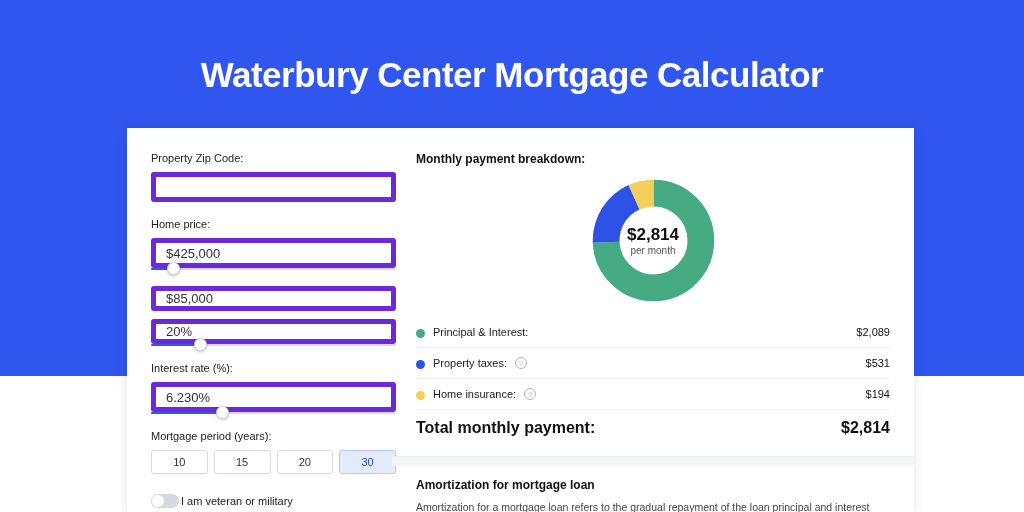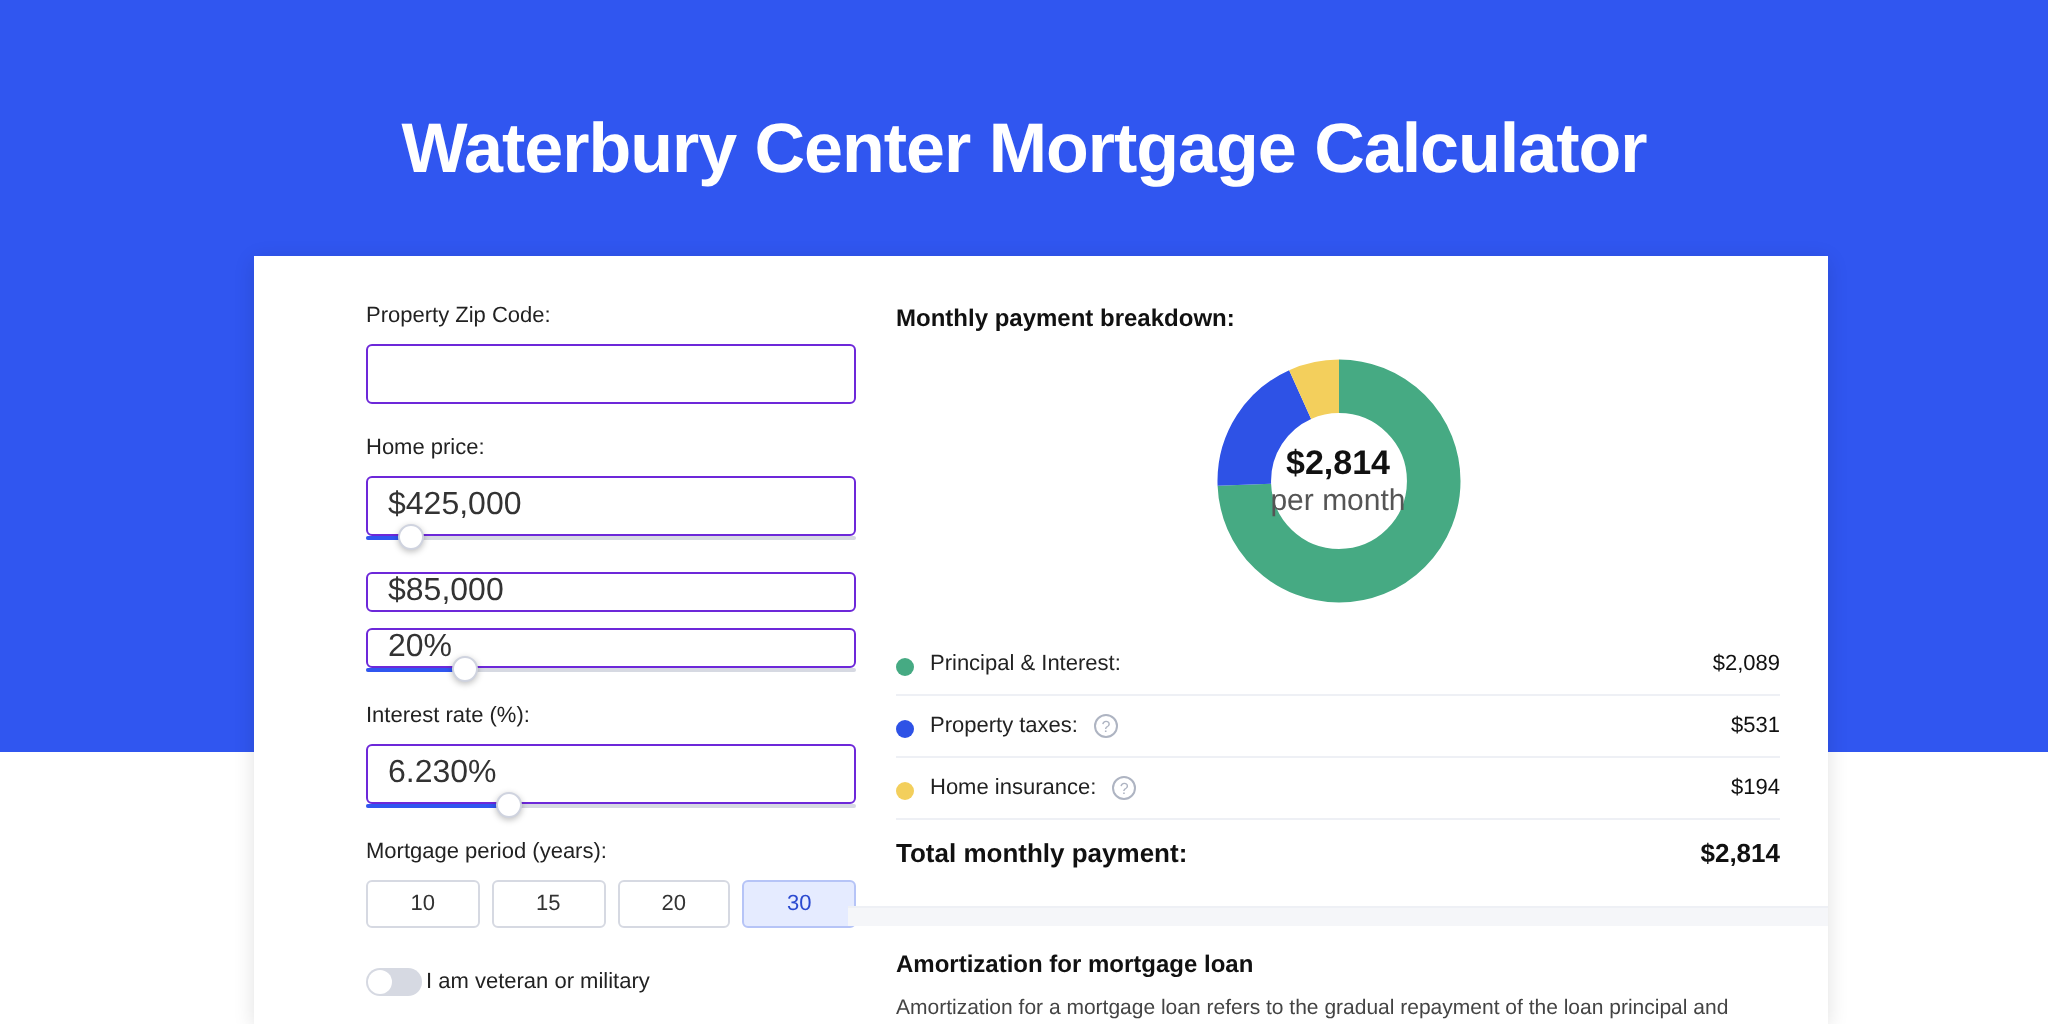--- a/index.html
+++ b/index.html
@@ -1,25 +1,25 @@
 <!DOCTYPE html>
 <html><head>
 <meta charset="utf-8">
 <style>
   * { box-sizing: border-box; margin: 0; padding: 0; }
   html, body { width: 1024px; height: 512px; overflow: hidden; font-family: -apple-system, BlinkMacSystemFont, "Segoe UI", Arial, sans-serif; }
   .bg { width: 1024px; height: 376px; background: #3056f0; position: relative; }
   .title { color: #fff; font-size: 35px; font-weight: 700; text-align: center; padding-top: 55px; letter-spacing: -0.5px; }
   .card { position: absolute; left: 127px; top: 128px; width: 787px; height: 384px; background: #fff; box-shadow: 0 2px 10px rgba(0,0,0,0.12); }
-  .inner { position: absolute; left: 24px; top: 24px; right: 24px; bottom: 0; margin-left: 32px; }
+  .inner { position: absolute; left: 24px; top: 24px; right: 24px; bottom: 0; }
   .left-col { position: absolute; left: 0; top: 0; width: 245px; }
   .right-col { position: absolute; left: 265px; top: 0; right: 0; }
 
   .field-label { font-size: 11px; color: #222; margin-bottom: 8px; font-weight: 400; }
-  .text-input { width: 100%; height: 30px; border: 1px solid #6d28d9; border-radius: 3px; padding: 0 10px; font-size: 16px; background: #fff; color: #333; }
+  .text-input { width: 100%; height: 30px; border: 5px solid #6d28d9; border-radius: 3px; padding: 0 10px; font-size: 13px; background: #fff; color: #333; }
   .group { margin-bottom: 16px; position: relative; }
   .slider-track { position: relative; height: 2px; background: #d6d9e2; border-radius: 1px; margin-top: 0; }
   .slider-fill { position: absolute; left: 0; top: 0; height: 2px; background: #3056f0; border-radius: 1px; }
   .slider-thumb { position: absolute; top: -6px; width: 13px; height: 13px; background: #fff; border: 1px solid #cfd3df; border-radius: 50%; box-shadow: 0 1px 3px rgba(0,0,0,0.25); }
   .dp-row { display: flex; gap: 8px; flex-direction: column; }
   .dp-row .text-input:first-child { flex: 1 1 63%; }
   .dp-row .text-input:last-child { flex: 1 1 37%; }
   .period-row { display: flex; gap: 6px; }
   .period-btn { flex: 1; height: 24px; border: 1px solid #d6d9e2; border-radius: 3px; background: #fff; font-size: 11px; color: #333; cursor: pointer; }
   .period-btn.active { background: #e5ebff; border-color: #b6c4f7; color: #2a49d0; }
@@ -27,28 +27,28 @@
   .toggle { width: 28px; height: 14px; background: #d6d9e2; border-radius: 7px; position: relative; }
   .toggle-knob { position: absolute; left: 1px; top: 1px; width: 12px; height: 12px; background: #fff; border-radius: 50%; }
   .toggle-label { font-size: 11px; color: #222; }
 
   .breakdown-title { font-size: 12px; font-weight: 700; color: #111; margin-bottom: 8px; }
   .donut-wrap { display: flex; justify-content: center; padding: 4px 0 14px 0; }
   .donut { position: relative; width: 125px; height: 125px; }
   .donut svg { transform: rotate(-90deg); }
   .donut-center { position: absolute; left: 0; top: 0; width: 100%; height: 100%; display: flex; flex-direction: column; align-items: center; justify-content: center; }
   .donut-amount { font-size: 17px; font-weight: 700; color: #111; }
-  .donut-sub { font-size: 15px; color: #555; }
+  .donut-sub { font-size: 10px; color: #555; }
 
   .legend-row { display: flex; align-items: center; justify-content: space-between; padding: 9px 0; border-bottom: 1px solid #eef0f5; }
   .legend-row:last-of-type { border-bottom: 1px solid #eef0f5; }
   .legend-left { display: flex; align-items: flex-end; gap: 8px; font-size: 11px; color: #222; }
   .legend-dot { width: 9px; height: 9px; border-radius: 50%; }
   .legend-amt { font-size: 11px; color: #111; font-weight: 500; }
-  .legend-total { display: flex; justify-content: space-between; padding: 9px 0; font-size: 13px; font-weight: 700; color: #111; }
+  .legend-total { display: flex; justify-content: space-between; padding: 9px 0; font-size: 16px; font-weight: 700; color: #111; }
   .help-icon { width: 12px; height: 12px; border: 1px solid #aeb4c2; color: #aeb4c2; border-radius: 50%; font-size: 8px; display: inline-flex; align-items: center; justify-content: center; }
 
   .hr { height: 10px; background: #f5f6f9; margin: 10px -24px 0 -24px; border-top: 1px solid #eef0f5; }
   .amort-title { font-size: 12px; font-weight: 700; color: #111; margin-top: 12px; margin-bottom: 8px; }
   .amort-text { font-size: 10.5px; color: #444; line-height: 1.5; }
 </style>
 </head>
 <body>
 
 <div class="bg">

